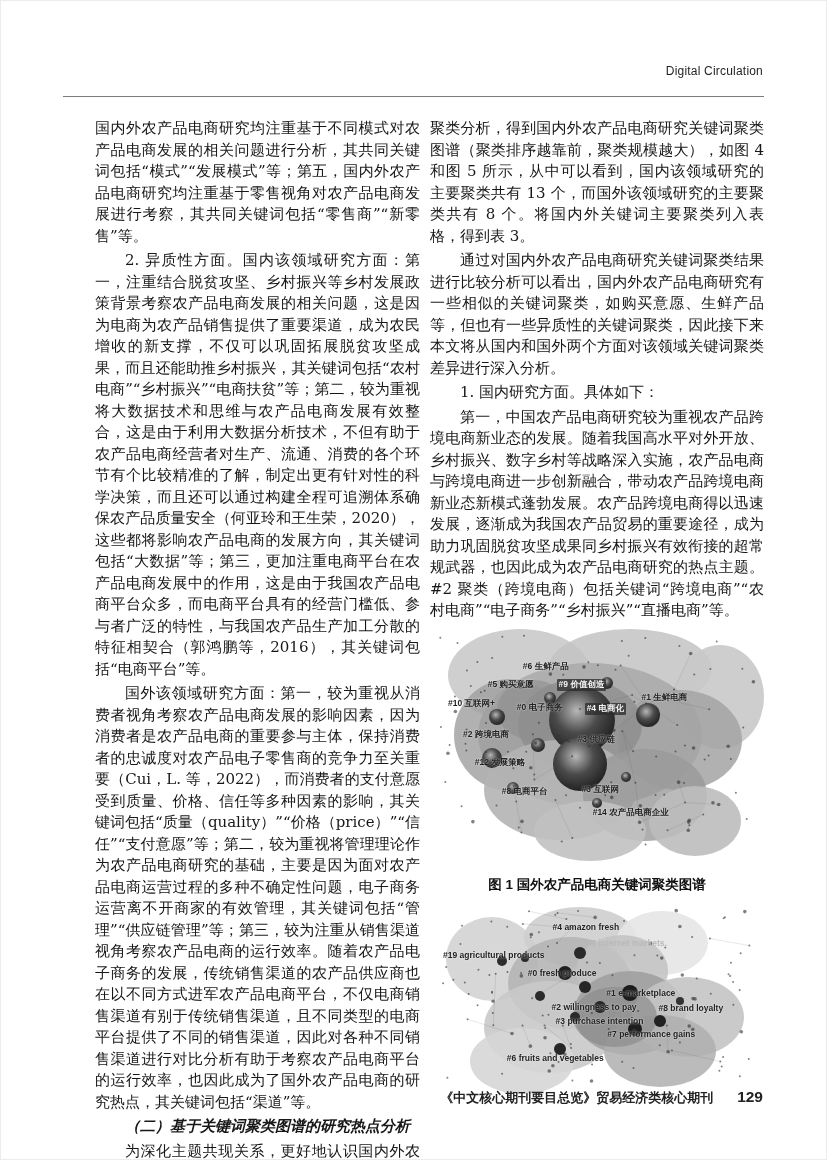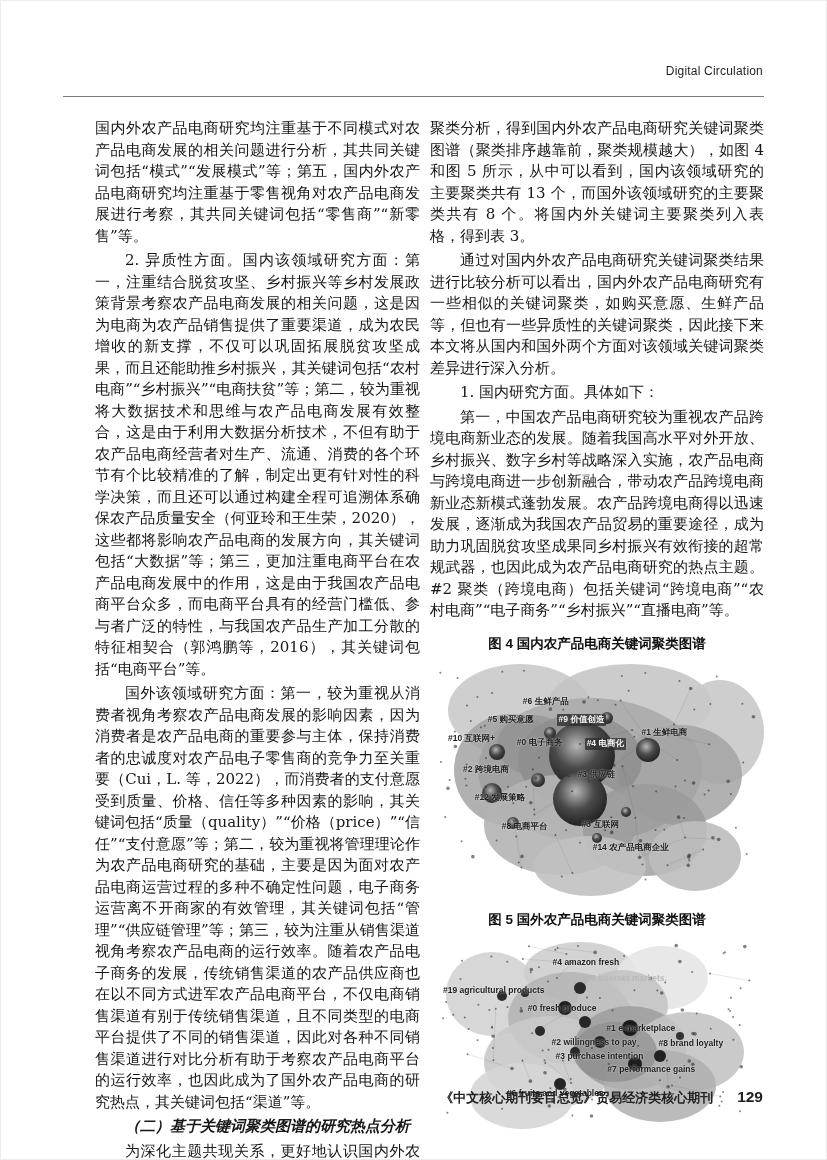--- a/index.html
+++ b/index.html
@@ -72,21 +72,20 @@
     </div>
 
   <div class="col col-right">
     <div>
         <p class="body">聚类分析，得到国内外农产品电商研究关键词聚类图谱（聚类排序越靠前，聚类规模越大），如图 4 和图 5 所示，从中可以看到，国内该领域研究的主要聚类共有 13 个，而国外该领域研究的主要聚类共有 8 个。将国内外关键词主要聚类列入表格，得到表 3。</p>
         <p class="body indent">通过对国内外农产品电商研究关键词聚类结果进行比较分析可以看出，国内外农产品电商研究有一些相似的关键词聚类，如购买意愿、生鲜产品等，但也有一些异质性的关键词聚类，因此接下来本文将从国内和国外两个方面对该领域关键词聚类差异进行深入分析。</p>
         <p class="body indent">1. 国内研究方面。具体如下：</p>
         <p class="body indent">第一，中国农产品电商研究较为重视农产品跨境电商新业态的发展。随着我国高水平对外开放、乡村振兴、数字乡村等战略深入实施，农产品电商与跨境电商进一步创新融合，带动农产品跨境电商新业态新模式蓬勃发展。农产品跨境电商得以迅速发展，逐渐成为我国农产品贸易的重要途径，成为助力巩固脱贫攻坚成果同乡村振兴有效衔接的超常规武器，也因此成为农产品电商研究的热点主题。#2 聚类（跨境电商）包括关键词“跨境电商”“农村电商”“电子商务”“乡村振兴”“直播电商”等。</p>
       </div>
 
-    <div class="fig-caption">图 4 国内农产品电商关键词聚类图谱</div>
     <div class="fig-map" id="fig4-map">
       <svg viewBox="0 0 334 238">
         <defs>
           <radialGradient id="sph" cx="42%" cy="36%" r="75%">
             <stop offset="0%" stop-color="#b7b7b7"></stop>
             <stop offset="45%" stop-color="#4a4a4a"></stop>
             <stop offset="100%" stop-color="#151515"></stop>
           </radialGradient>
         </defs>
         <ellipse cx="90" cy="50" rx="72" ry="46" fill="#c7c7c7" opacity="0.85"></ellipse>
@@ -259,21 +258,21 @@
         <span class="cluster-label light" style="left: 46.3%; top: 32.8%;">#4 电商化</span>
         <span class="cluster-label" style="left: 63.3%; top: 28.5%;">#1 生鲜电商</span>
         <span class="cluster-label" style="left: 9.9%; top: 44%;">#2 跨境电商</span>
         <span class="cluster-label" style="left: 44.2%; top: 45.8%;">#3 供应链</span>
         <span class="cluster-label" style="left: 13.4%; top: 55.8%;">#12 发展策略</span>
         <span class="cluster-label" style="left: 21.5%; top: 67.8%;">#8 电商平台</span>
         <span class="cluster-label" style="left: 45.4%; top: 67%;">#3 互联网</span>
         <span class="cluster-label" style="left: 48.7%; top: 76.5%;">#14 农产品电商企业</span>
       </div>
 
-    <div class="fig-caption">图 5 国外农产品电商关键词聚类图谱</div>
+    <div class="fig-caption">图 1 国外农产品电商关键词聚类图谱</div>
     <div class="fig-map" id="fig5-map">
       <svg viewBox="0 0 334 198">
         <ellipse cx="62" cy="58" rx="46" ry="42" fill="#d3d3d3" opacity="0.9"></ellipse>
         <ellipse cx="150" cy="36" rx="56" ry="30" fill="#cecece" opacity="0.9"></ellipse>
         <ellipse cx="232" cy="42" rx="46" ry="32" fill="#e6e6e6" opacity="0.9"></ellipse>
         <ellipse cx="140" cy="82" rx="62" ry="46" fill="#b5b5b5" opacity="0.9"></ellipse>
         <ellipse cx="192" cy="70" rx="46" ry="36" fill="#c2c2c2" opacity="0.85"></ellipse>
         <ellipse cx="120" cy="126" rx="66" ry="46" fill="#c9c9c9" opacity="0.9"></ellipse>
         <ellipse cx="200" cy="112" rx="56" ry="42" fill="#9e9e9e" opacity="0.85"></ellipse>
         <ellipse cx="258" cy="116" rx="56" ry="40" fill="#c4c4c4" opacity="0.9"></ellipse>

